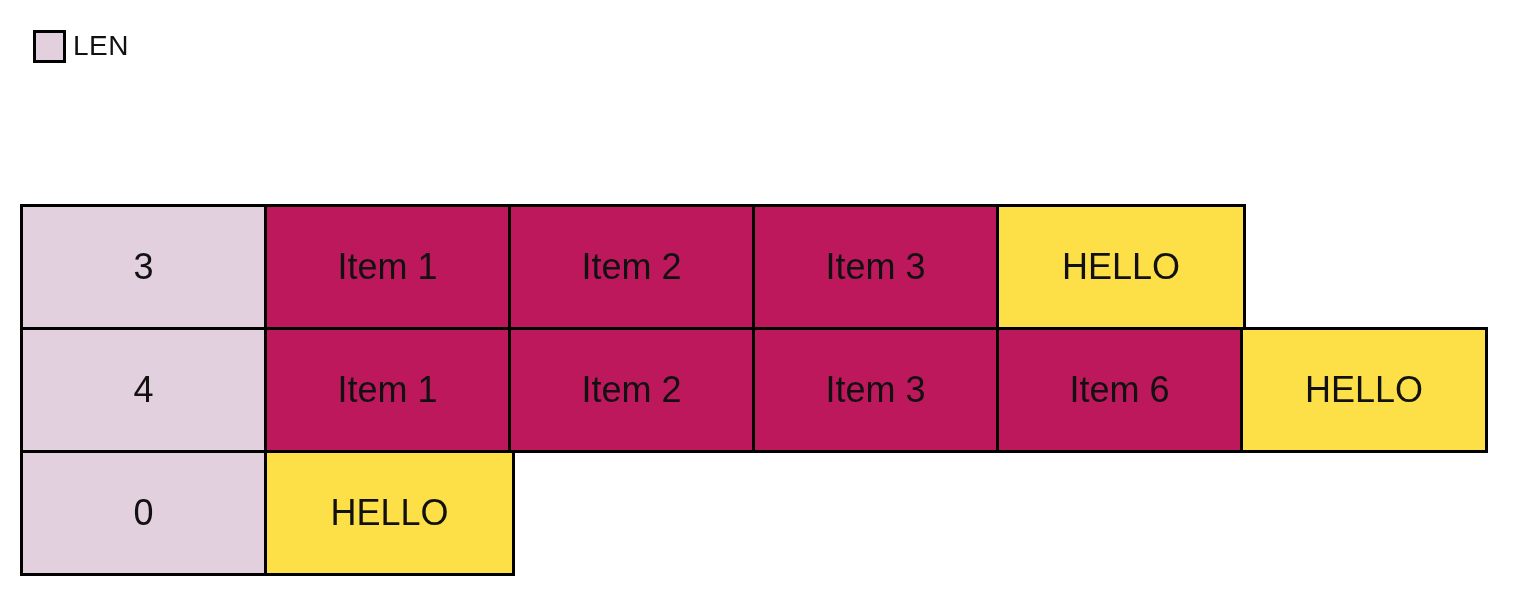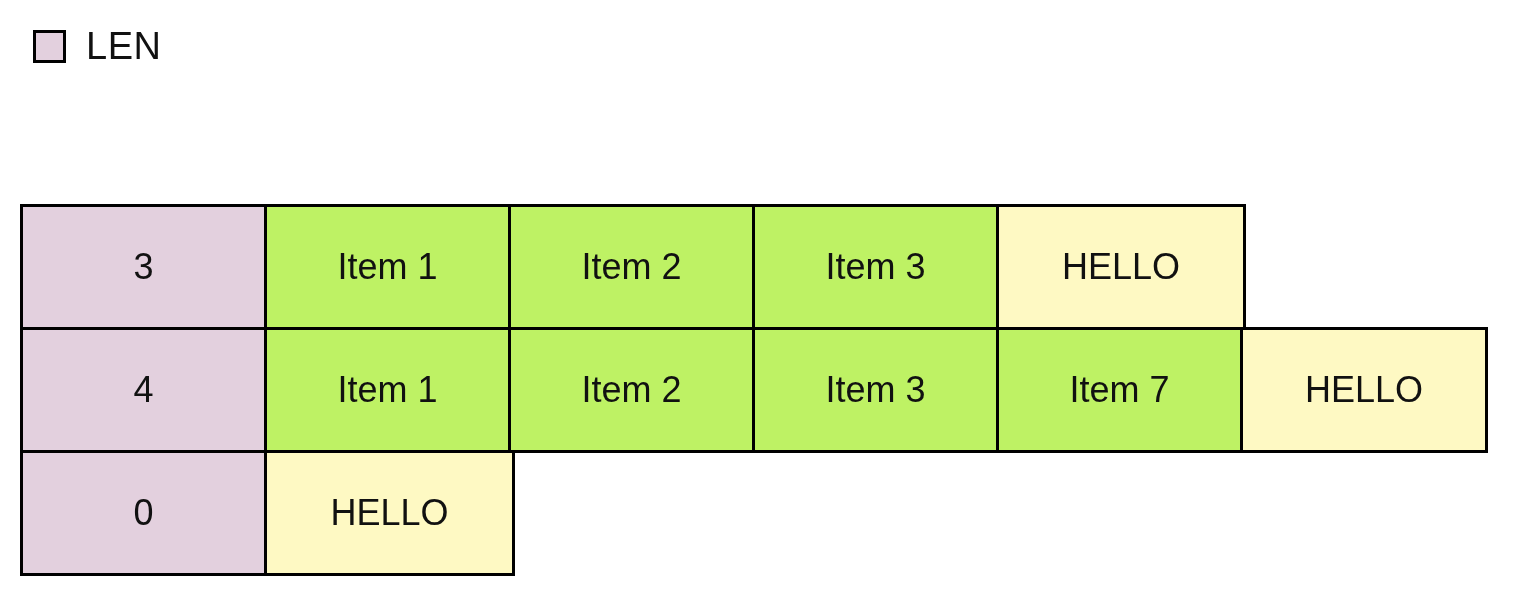--- a/index.html
+++ b/index.html
@@ -28,22 +28,22 @@
     height: 48px;
   }
   .legend-swatch {
     width: 27px;
     height: 27px;
     border: 3px solid #000000;
     box-sizing: content-box;
     flex: 0 0 auto;
   }
   .legend-label {
-    margin-left: 20px;
-    font-size: 38px;
+    margin-left: 7px;
+    font-size: 28px;
     line-height: 38px;
     letter-spacing: 0.5px;
     color: #111111;
     white-space: nowrap;
   }
 
   
   #table {
     position: absolute;
     left: 20px;
@@ -66,22 +66,22 @@
     justify-content: center;
     font-size: 36px;
     line-height: 36px;
     color: #111111;
     white-space: nowrap;
     flex: 0 0 auto;
   }
   .cell:first-child { margin-left: 0; }
 
   .cell.len { background: #E3D0DE; }
-  .cell.lst { background: #bef264; }
-  .cell.fld { background: #fef9c3; }
+  .cell.lst { background: #be185d; }
+  .cell.fld { background: #fde047; }
 </style>
 </head>
 <body>
 
 <div id="legend">
     <div class="legend-row">
       <span class="legend-swatch" style="background: rgb(227, 208, 222);"></span>
       <span class="legend-label">LEN</span>
     </div>
   </div>
@@ -92,20 +92,20 @@
       <div class="cell lst" style="width: 247px;">Item 1</div>
       <div class="cell lst" style="width: 247px;">Item 2</div>
       <div class="cell lst" style="width: 247px;">Item 3</div>
       <div class="cell fld" style="width: 250px;">HELLO</div>
     </div>
     <div class="row">
       <div class="cell len" style="width: 247px;">4</div>
       <div class="cell lst" style="width: 247px;">Item 1</div>
       <div class="cell lst" style="width: 247px;">Item 2</div>
       <div class="cell lst" style="width: 247px;">Item 3</div>
-      <div class="cell lst" style="width: 247px;">Item 7</div>
+      <div class="cell lst" style="width: 247px;">Item 6</div>
       <div class="cell fld" style="width: 248px;">HELLO</div>
     </div>
     <div class="row">
       <div class="cell len" style="width: 247px;">0</div>
       <div class="cell fld" style="width: 251px;">HELLO</div>
     </div>
   </div>
 
 </body></html>

